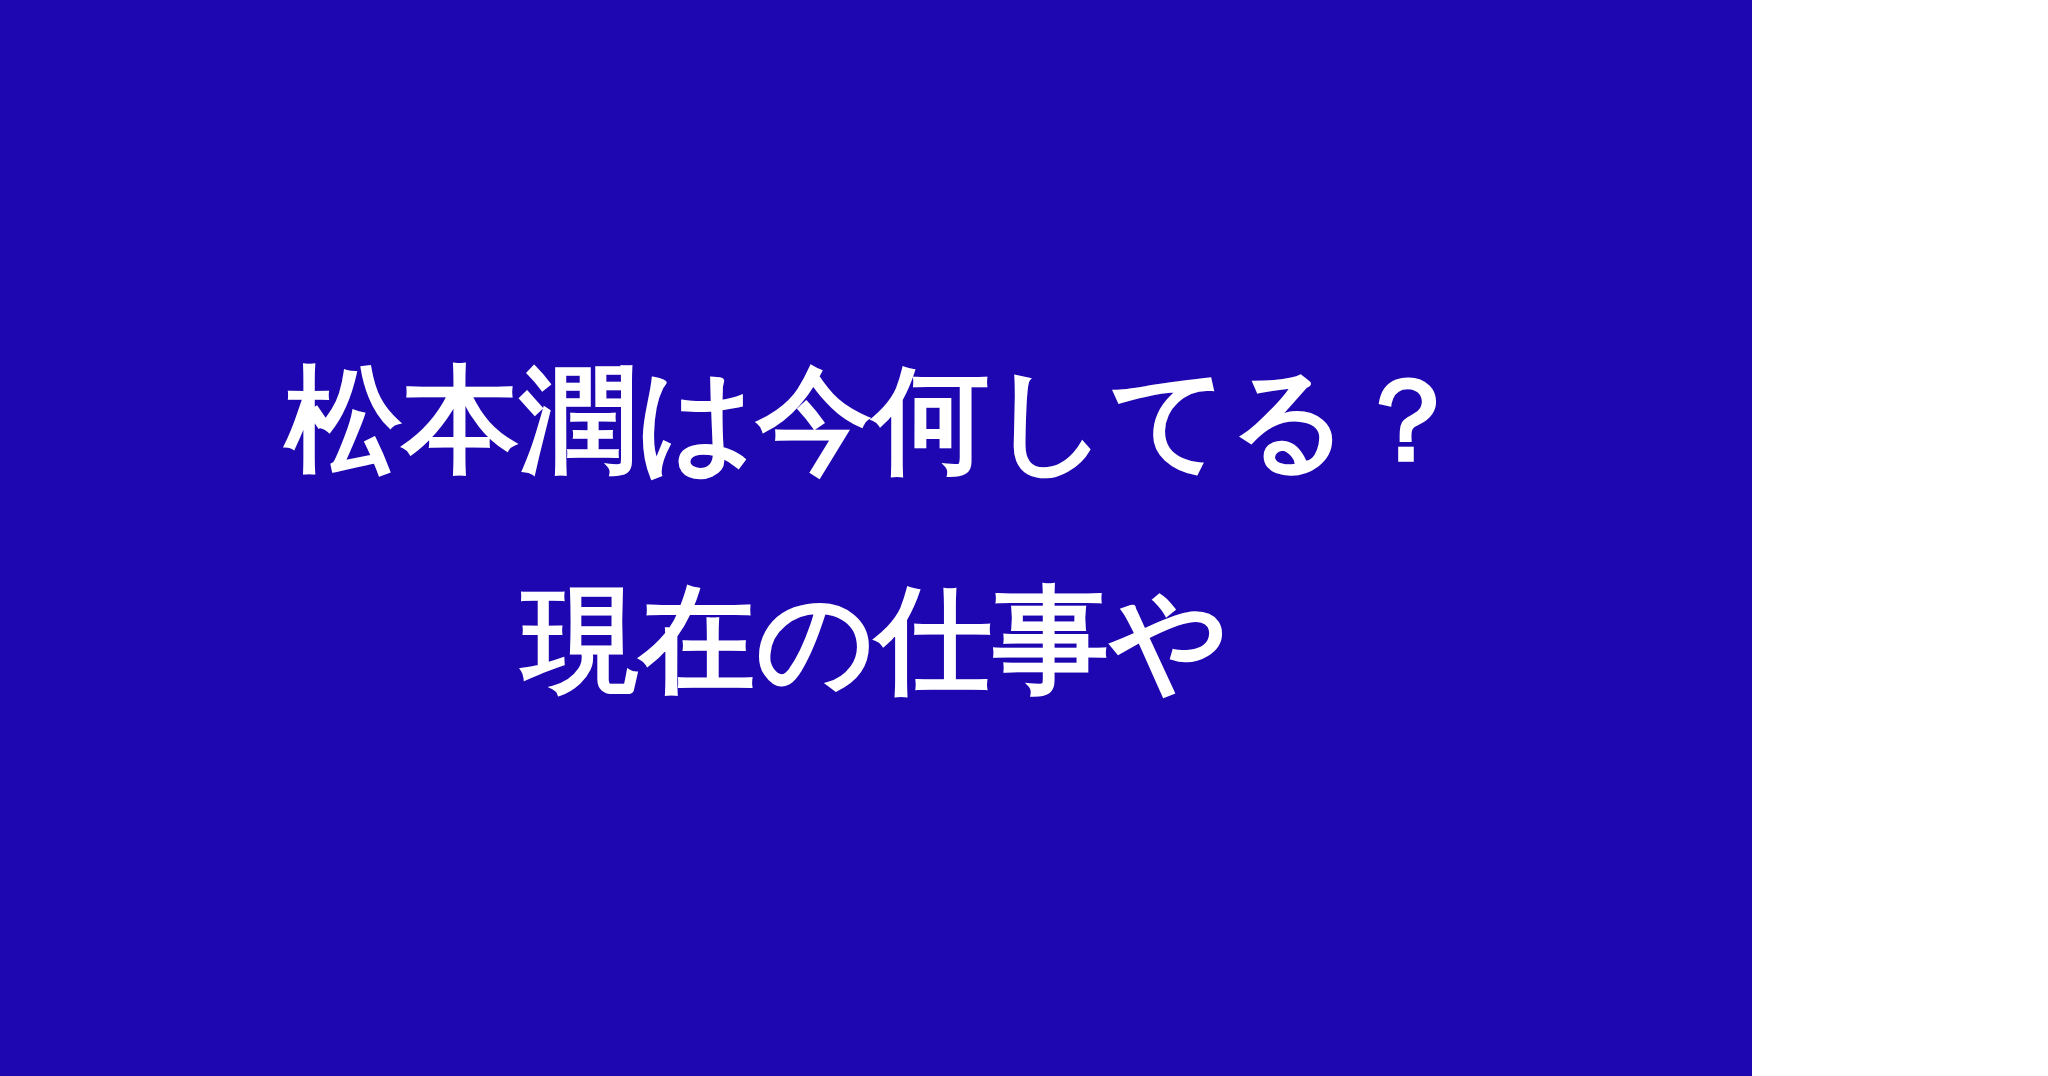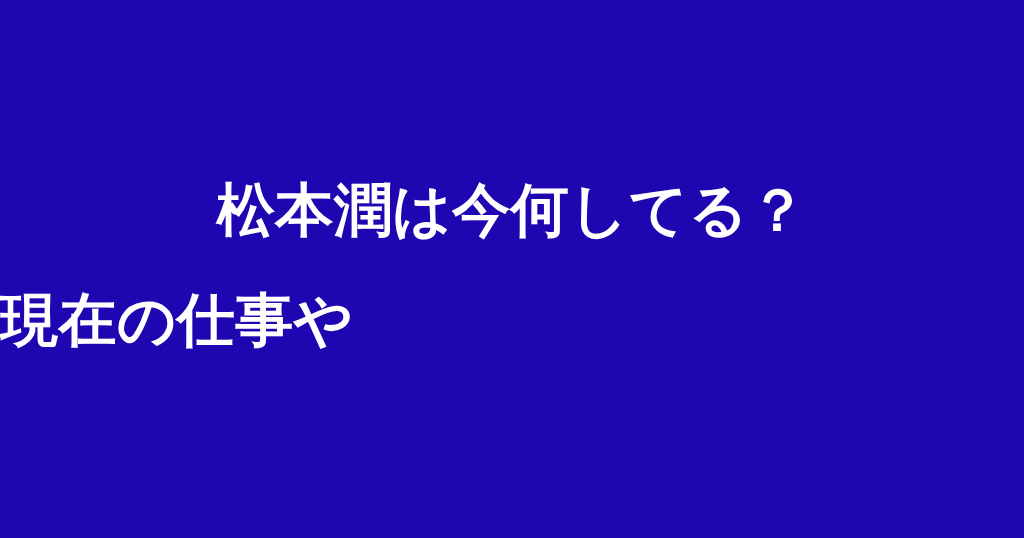--- a/index.html
+++ b/index.html
@@ -10,21 +10,21 @@
   body {
     width: 1024px;
     height: 538px;
     overflow: hidden;
     font-family: "DejaVu Sans", "Liberation Sans", sans-serif;
   }
 
   #thumbnail-card {
     position: relative;
     box-sizing: border-box;
-    width: 1024px;
+    width: 876px;
     height: 538px;
     display: flex;
     flex-direction: column;
     align-items: center;
     justify-content: center;
   }
 
   #headline-block {
     display: flex;
     flex-direction: column;
@@ -49,18 +49,18 @@
 </style>
 </head>
 <body>
 
 <div id="thumbnail-card" style="background-color: rgb(30, 6, 176); color: rgb(255, 255, 255);">
 
   <div id="headline-block">
 
     <span class="headline-line" style="text-align: center;">松本潤は今何してる？</span>
 
-    <span class="headline-line" style="text-align: left;">現在の仕事や</span>
+    <span class="headline-line" style="text-align: center;">現在の仕事や</span>
 
 
   </div>
 
 </div>
 
 </body></html>

